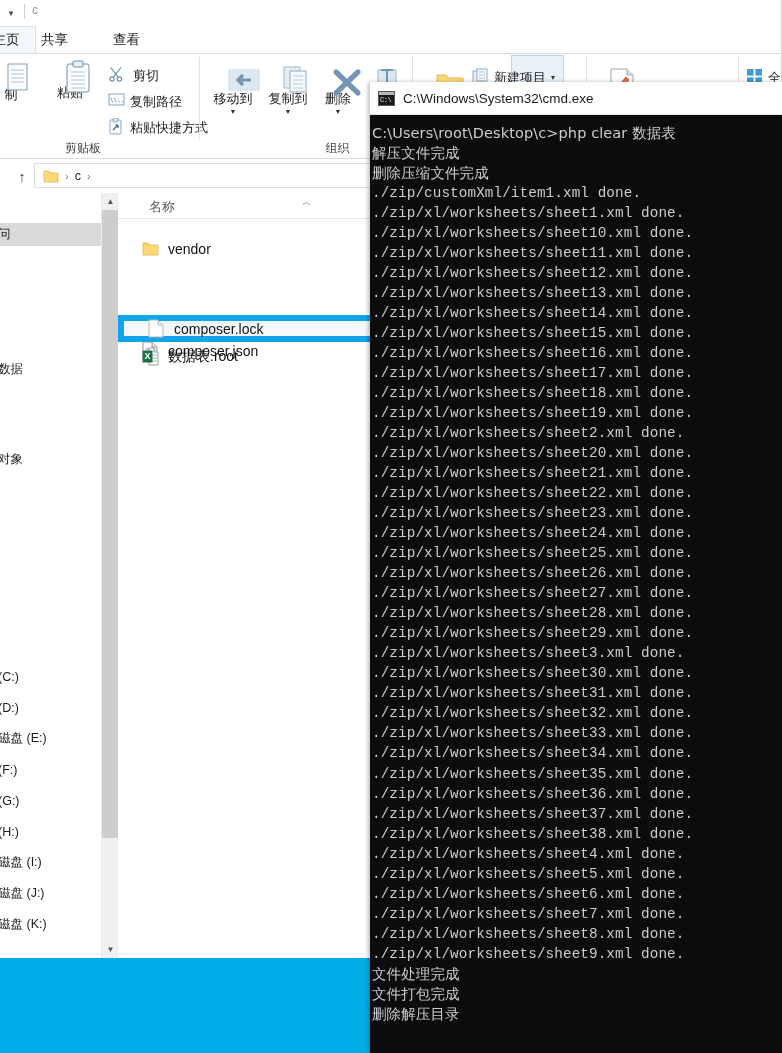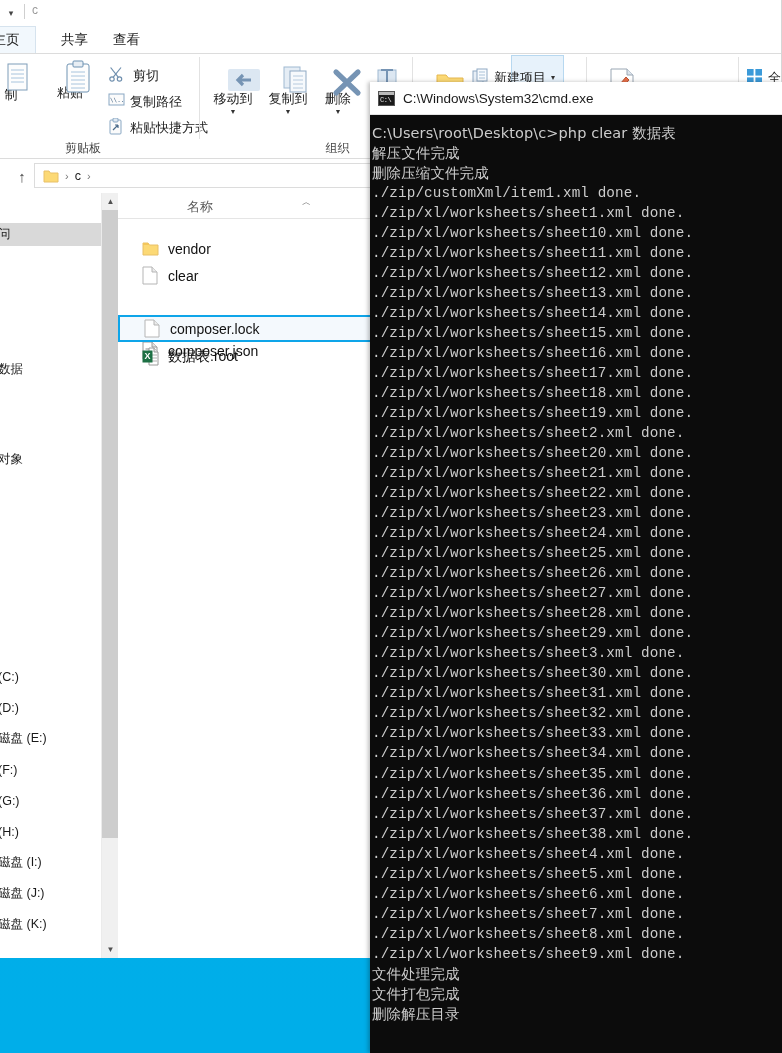--- a/index.html
+++ b/index.html
@@ -49,21 +49,21 @@
   .tabsrow {
     position: relative; height: 27px; background: #ffffff;
   }
   .tab {
     position: absolute; top: 0; height: 27px;
     display: flex; align-items: center; justify-content: center;
     font-size: 13.5px; color: #222;
     padding: 0 9px;
   }
   .tab.home { left: -24px; width: 60px; background: #f2f8fd; border: 1px solid #d6e3ee; border-bottom: none; }
-  .tab.share { left: 52px; }
+  .tab.share { left: 32px; }
   .tab.view  { left: 104px; }
 
   
   .ribbon {
     position: relative; height: 106px;
     background: #ffffff;
     border-top: 1px solid #dcdcdc;
     border-bottom: 1px solid #dcdcdc;
   }
   .rgroup { position: absolute; top: 0; height: 105px; }
@@ -143,31 +143,31 @@
   .filepane {
     position: absolute; left: 118px; top: 0; right: 0; height: 100%;
     background: #ffffff;
   }
   .colhdr {
     position: relative; height: 26px; border-bottom: 1px solid #e5e5e5;
     background: #fff;
   }
   .colhdr .name {
     position: absolute; left: 31px; top: 5px;
-    font-size: 13px; color: #5a5a5a; margin-left: 38px;
+    font-size: 13px; color: #5a5a5a;
   }
   .colhdr .caret {
     position: absolute; left: 184px; top: 3px;
     font-size: 9px; color: #666;
   }
   .filerow {
     position: absolute; left: 0; width: 262px; height: 27px;
     display: flex; align-items: center; padding-left: 24px; gap: 9px;
   }
-  .filerow.sel { background: #f4f9fd; border: 2px solid #0ea5e9; }
+  .filerow.sel { background: #f4f9fd; border: 6px solid #0ea5e9; }
   .filerow .fname { font-size: 14px; color: #111; white-space: nowrap; text-align: right; }
 
   
   .ic { width: 17px; height: 19px; flex: none; position: relative; }
 
   
   .console {
     position: absolute; left: 370px; top: 82px; width: 412px; height: 971px;
     background: #0c0c0c;
     box-shadow: -2px 0 4px rgba(0,0,0,.25);
@@ -499,29 +499,20 @@
         <div class="filerow" style="top:42px;">
           <span class="ic">
             <svg width="17" height="16" viewBox="0 0 17 16" style="display:block;margin-top:2px">
               <path d="M1 2 h5 l1.4 2 H16 v10 H1 Z" fill="#fcd975" stroke="#e8c068"></path>
               <path d="M1 2 h5 l1.4 2 H1 Z" fill="#f3c65c"></path>
             </svg>
           </span>
           <span class="fname">vendor</span>
         </div>
 
-        <div class="filerow" style="top:69px;">
-          <span class="ic">
-            <svg width="16" height="19" viewBox="0 0 16 19" style="display:block">
-              <path d="M1 1 h9 l5 5 v12 H1 Z" fill="#ffffff" stroke="#b5b5b5"></path>
-              <path d="M10 1 v5 h5" fill="#ebebeb" stroke="#b5b5b5"></path>
-            </svg>
-          </span>
-          <span class="fname">clear</span>
-        </div>
 
         <div class="filerow" style="top:96px;margin-top:48px;">
           <span class="ic">
             <svg width="16" height="19" viewBox="0 0 16 19" style="display:block">
               <path d="M1 1 h9 l5 5 v12 H1 Z" fill="#ffffff" stroke="#9a9a9a"></path>
               <path d="M10 1 v5 h5" fill="#e2e2e2" stroke="#9a9a9a"></path>
               <g stroke="#8a8a8a">
                   <line x1="3.5" y1="8" x2="12" y2="8"></line>
                   <line x1="3.5" y1="10.5" x2="12" y2="10.5"></line>
                   <line x1="3.5" y1="13" x2="12" y2="13"></line>

